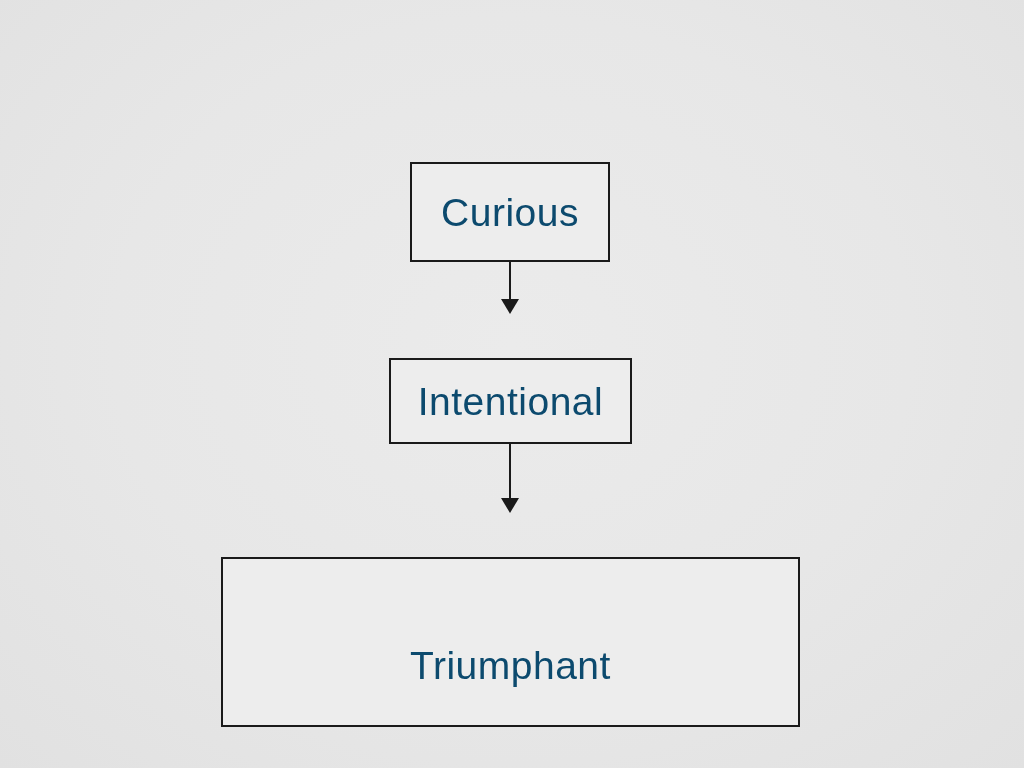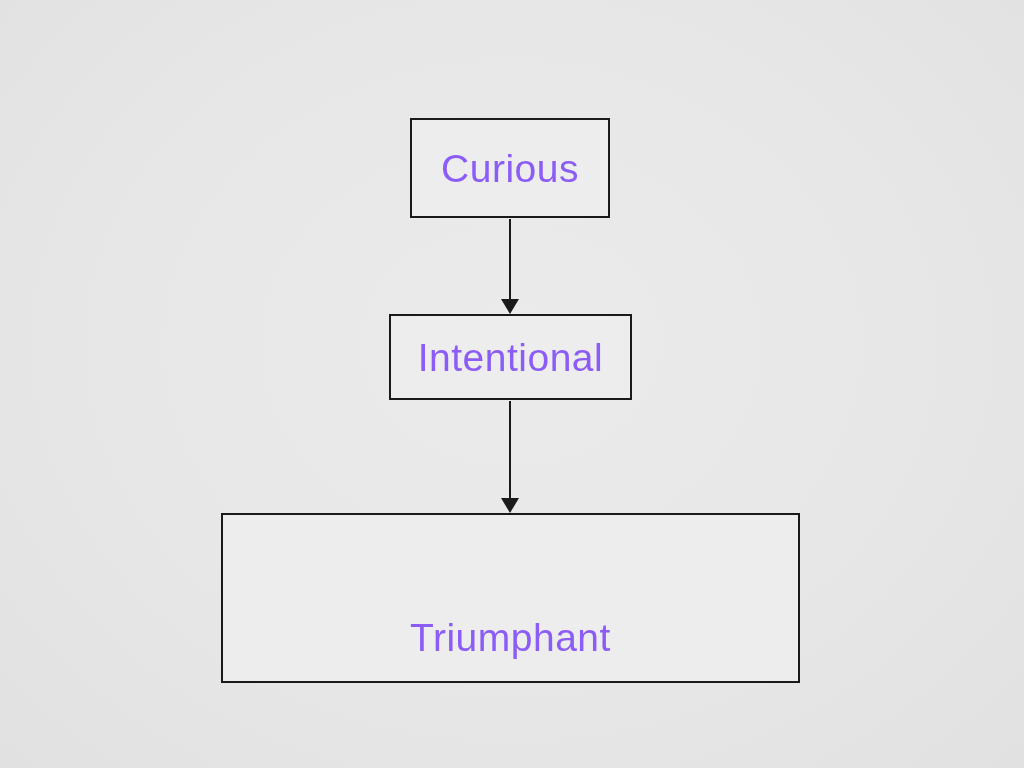--- a/index.html
+++ b/index.html
@@ -34,45 +34,46 @@
     fill: #1a1a1a;
   }
   .node {
     position: absolute;
     box-sizing: border-box;
     background: #ededed;
     border: 2px solid #1a1a1a;
     display: flex;
     align-items: center;
     justify-content: center;
-    color: #8b5cf6;
+    color: #0c4a6e;
     font-size: 39px;
     line-height: 1;
     letter-spacing: 0.5px;
+    margin-top: 44px;
   }
   .node-curious {
     left: 410px;
     top: 118px;
     width: 200px;
     height: 100px;
   }
   .node-intentional {
     left: 389px;
     top: 314px;
     width: 243px;
     height: 86px;
     text-align: right;
   }
   .node-triumphant {
     left: 221px;
     top: 513px;
     width: 579px;
     height: 170px;
     align-items: flex-end;
-    padding-bottom: 24px;
+    padding-bottom: 40px;
   }
 </style>
 </head>
 <body>
 
 <div class="canvas">
 
   <svg class="arrows" viewBox="0 0 1024 768" xmlns="http://www.w3.org/2000/svg">
     <g>
       <line x1="510" y1="219" x2="510" y2="300"></line>

